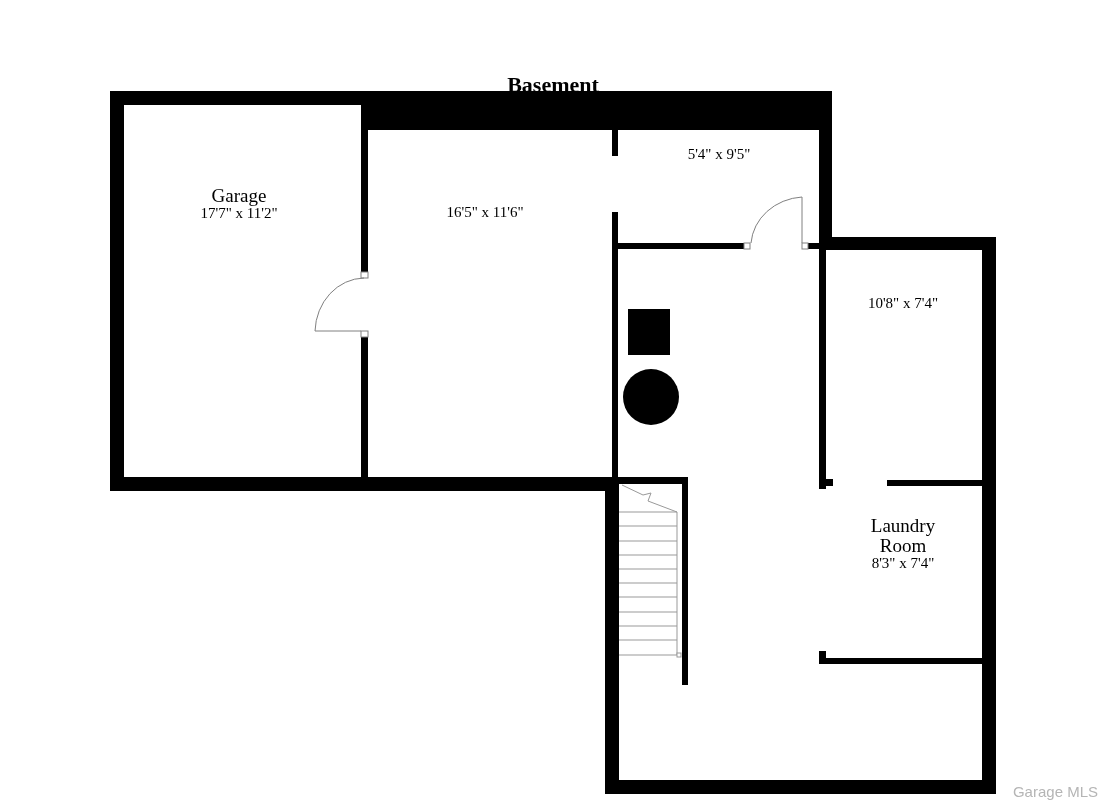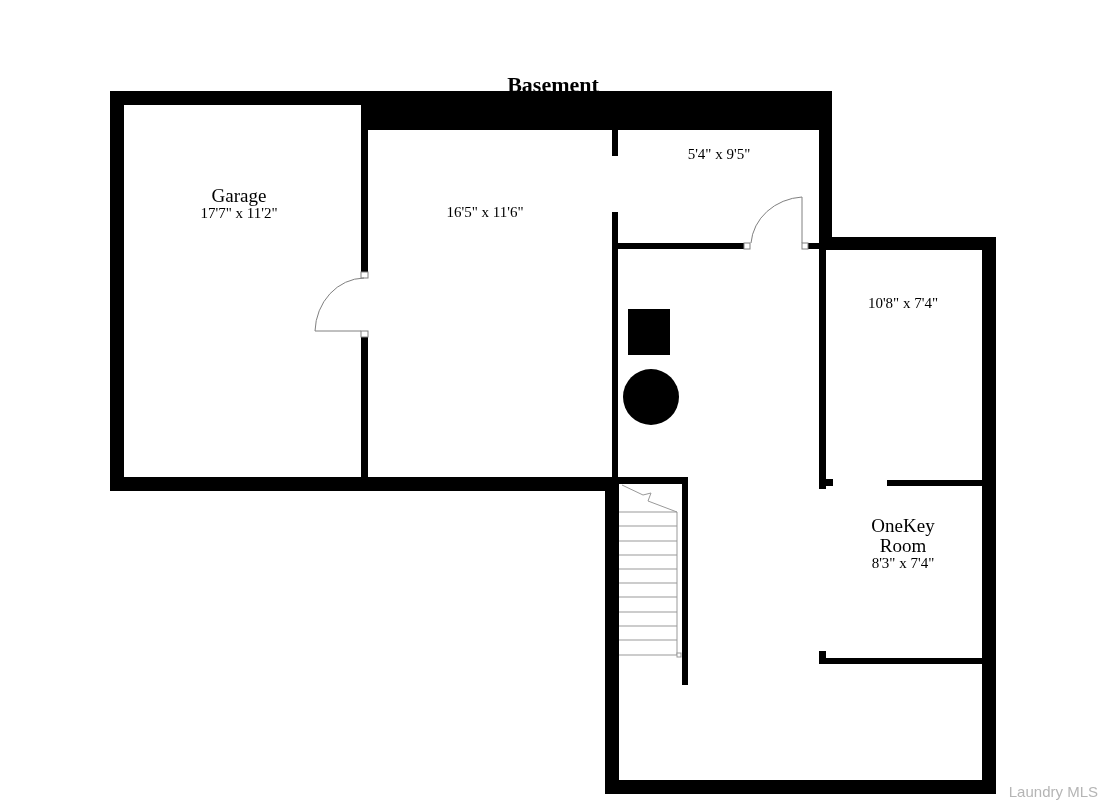--- a/index.html
+++ b/index.html
@@ -103,18 +103,18 @@
 
 <div class="label" style="left:654px; top:147px; width:130px;">
   <span class="room-dim">5'4" x 9'5"</span>
 </div>
 
 <div class="label" style="left:838px; top:296px; width:130px;">
   <span class="room-dim">10'8" x 7'4"</span>
 </div>
 
 <div class="label" style="left:838px; top:516px; width:130px;">
-  <span class="room-name">OneKey</span>
+  <span class="room-name">Laundry</span>
   <span class="room-name">Room</span>
   <span class="room-dim">8'3" x 7'4"</span>
 </div>
 
-<div class="watermark">Laundry MLS</div>
+<div class="watermark">Garage MLS</div>
 
 </body></html>

